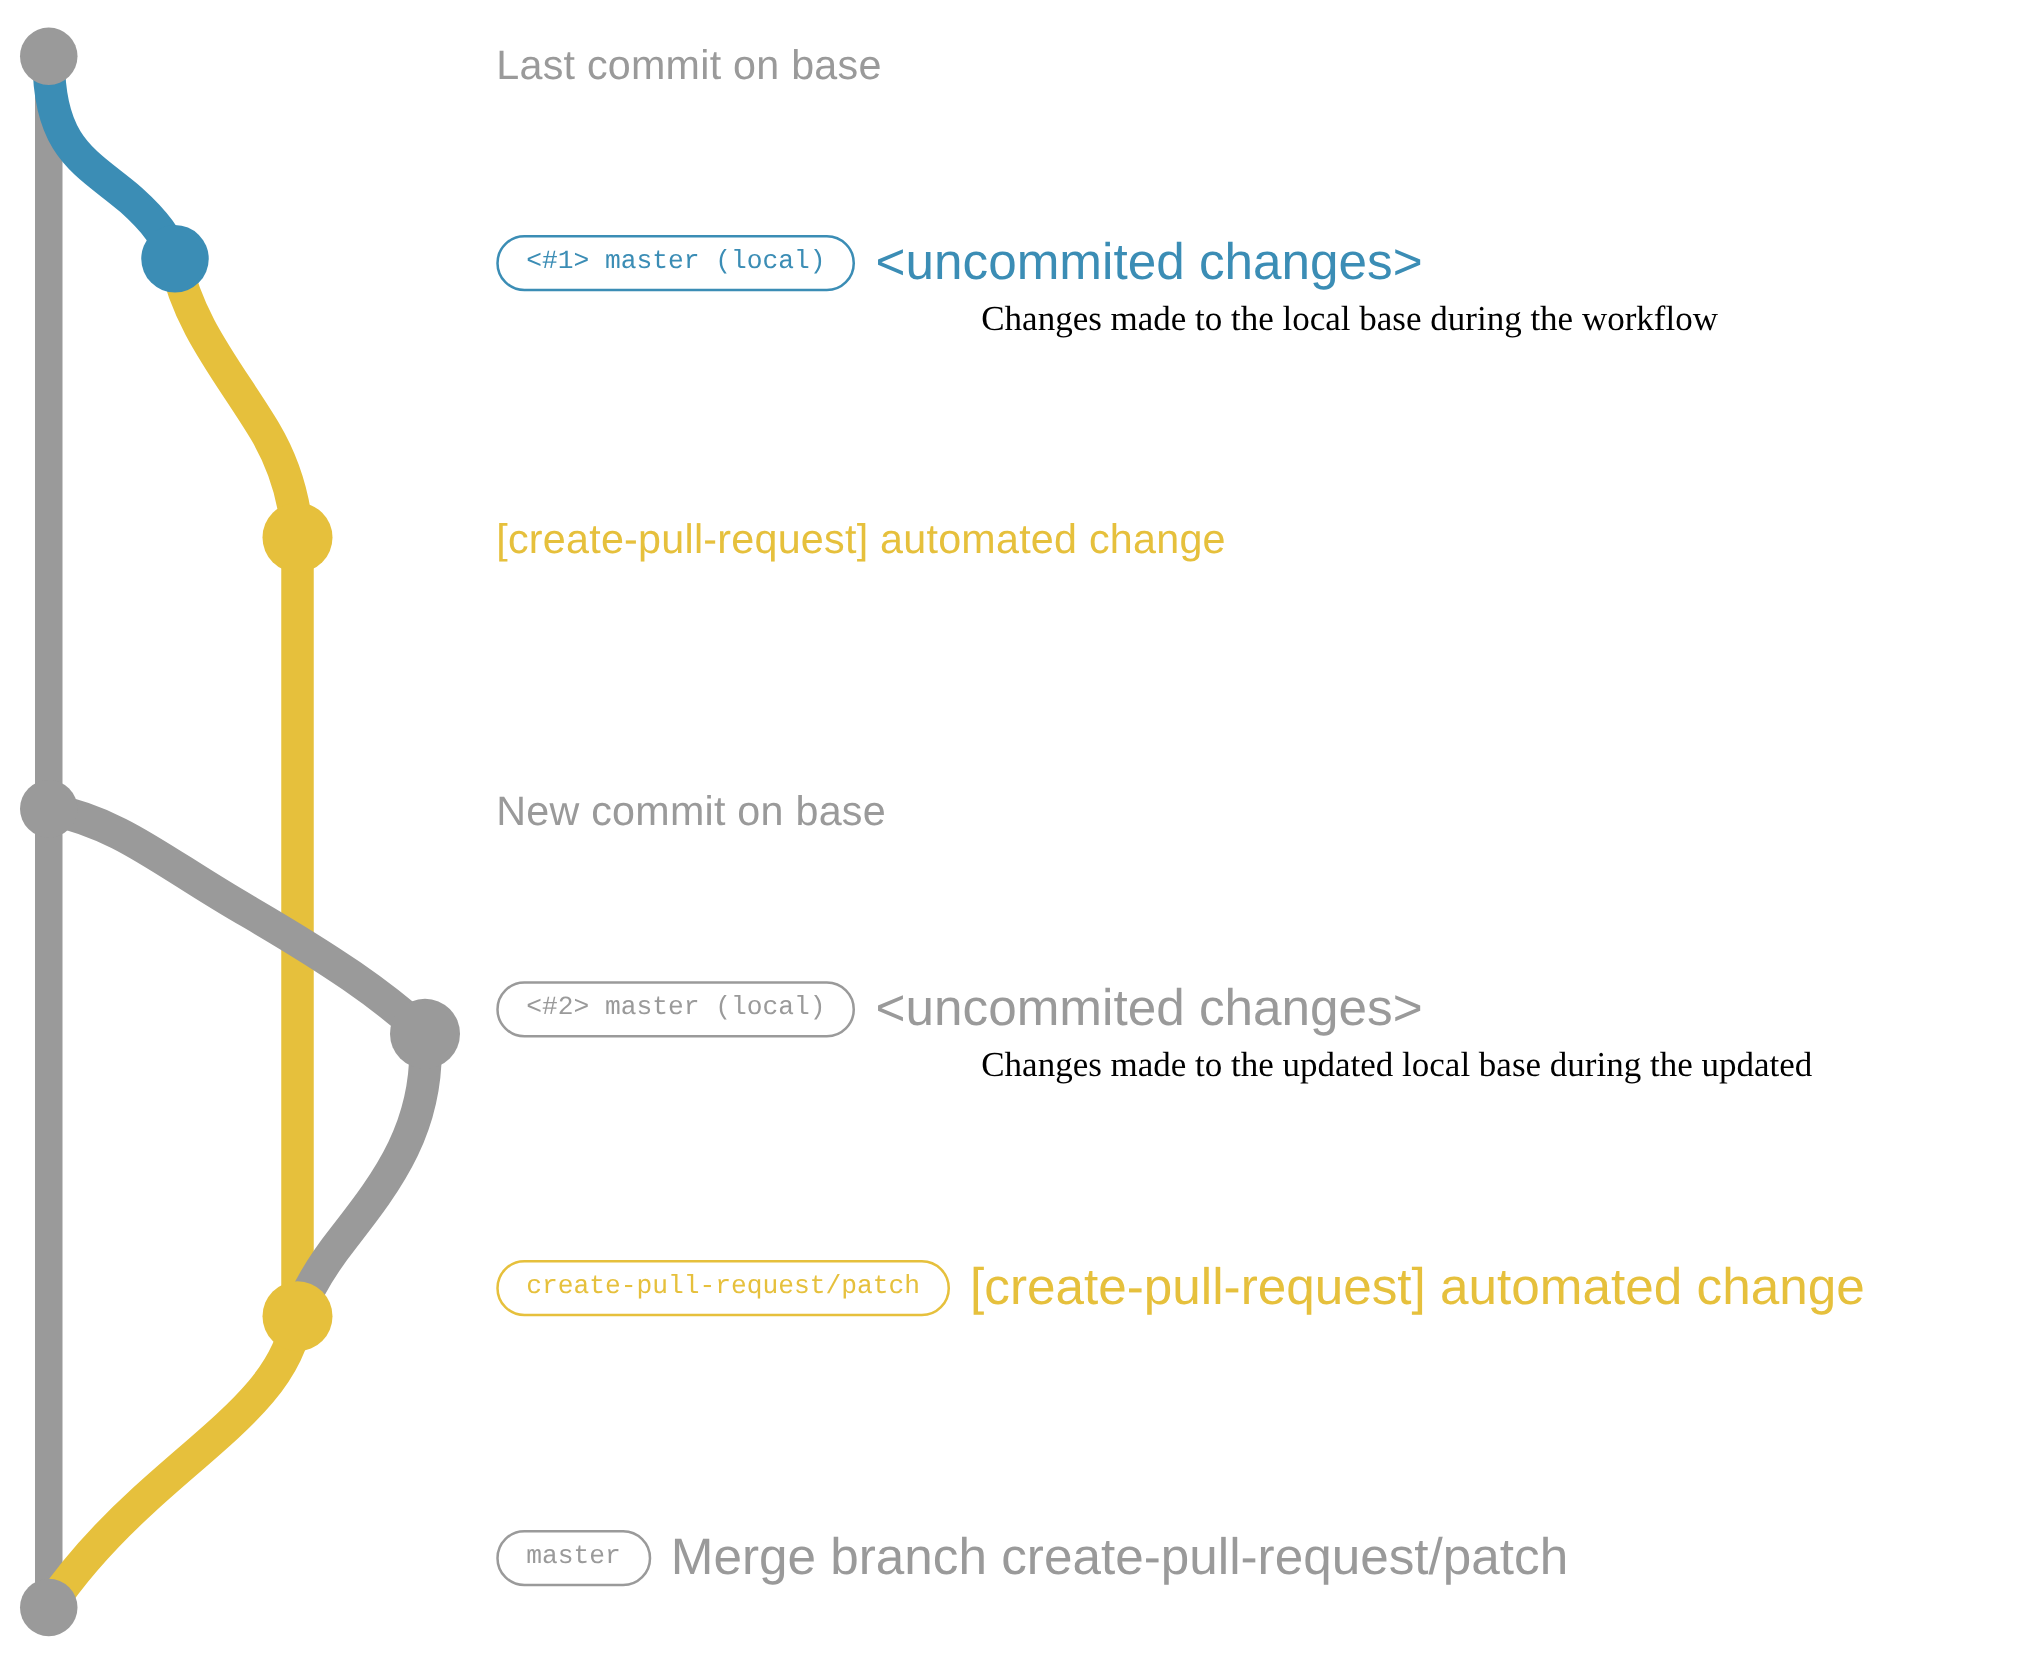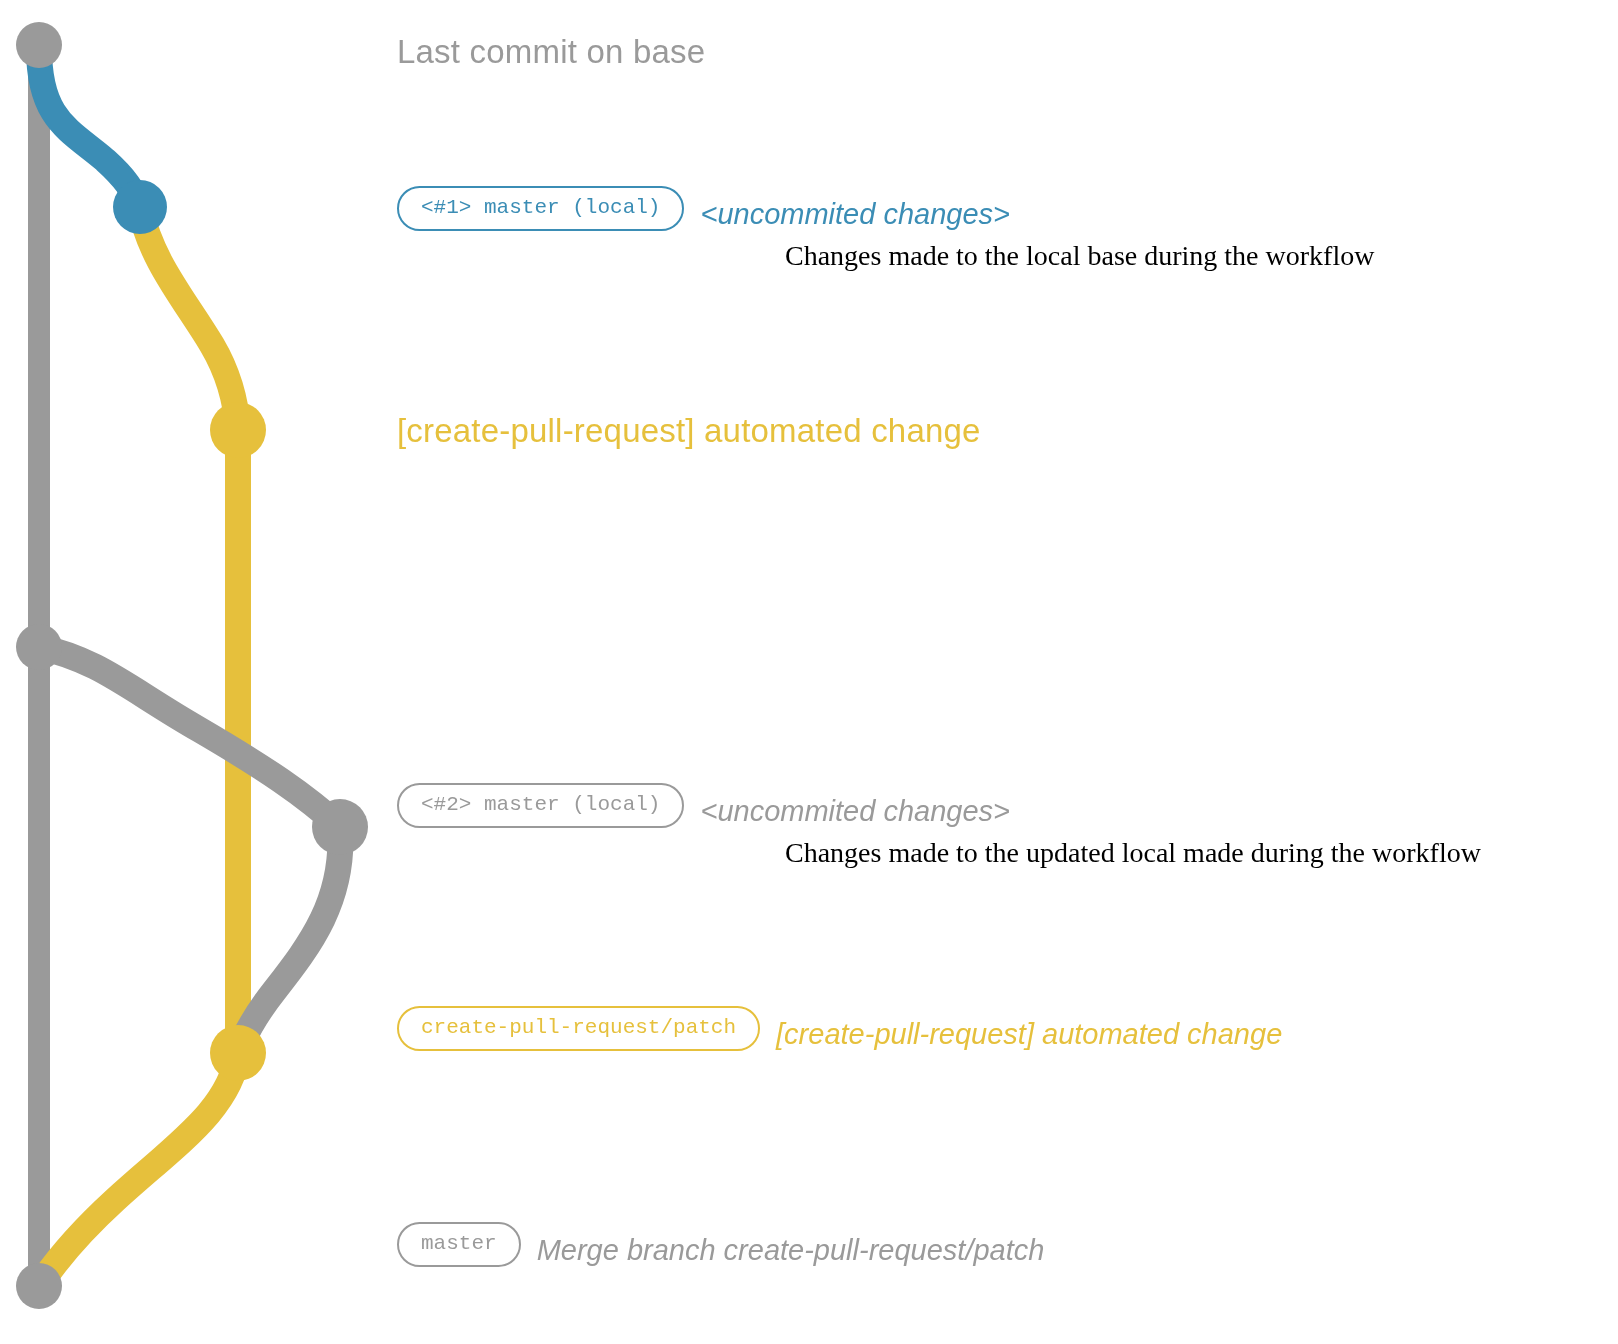--- a/index.html
+++ b/index.html
@@ -55,24 +55,23 @@
     line-height: 1;
     white-space: nowrap;
     box-sizing: border-box;
   }
   .badge.blue   { border-color: #3b8db5; color: #3b8db5; }
   .badge.grey   { border-color: #9a9a9a; color: #9a9a9a; }
   .badge.yellow { border-color: #e6c03c; color: #e6c03c; }
 
   .subject {
     font-family: "Liberation Sans", sans-serif;
-    font-size: 29px;
+    font-size: 41px;
     white-space: nowrap;
     margin-left: 16px;
-    font-style: italic;
   }
   .subject.blue   { color: #3b8db5; }
   .subject.grey   { color: #9a9a9a; }
   .subject.yellow { color: #e6c03c; }
 
   .desc {
     position: absolute;
     font-family: "Liberation Serif", serif;
     font-size: 28px;
     color: #000000;
@@ -116,26 +115,29 @@
   <div class="row" id="r1" style="top: 186px; left: 397px;">
     <span class="badge blue">&lt;#1&gt; master (local)</span>
     <span class="subject blue">&lt;uncommited changes&gt;</span>
   </div>
   <div class="desc" id="d1" style="top: 240px; left: 785px;">Changes made to the local base during the workflow</div>
 
   <div class="row" id="r2" style="top: 412px; left: 397px;">
     <span class="plain-title" style="color:#e6c03c">[create-pull-request] automated change</span>
   </div>
 
+  <div class="row" id="r3" style="top: 630px; left: 397px;">
+    <span class="plain-title" style="color: rgb(154, 154, 154);">New commit on base</span>
+  </div>
 
   <div class="row" id="r4" style="top: 783px; left: 397px;">
     <span class="badge grey">&lt;#2&gt; master (local)</span>
     <span class="subject grey">&lt;uncommited changes&gt;</span>
   </div>
-  <div class="desc" id="d4" style="top: 837px; left: 785px;">Changes made to the updated local made during the workflow</div>
+  <div class="desc" id="d4" style="top: 837px; left: 785px;">Changes made to the updated local base during the updated</div>
 
   <div class="row" id="r5" style="top: 1006px; left: 397px;">
     <span class="badge yellow">create-pull-request/patch</span>
     <span class="subject yellow">[create-pull-request] automated change</span>
   </div>
 
   <div class="row" id="r6" style="top: 1222px; left: 397px;">
     <span class="badge grey">master</span>
     <span class="subject grey">Merge branch create-pull-request/patch</span>
   </div>

